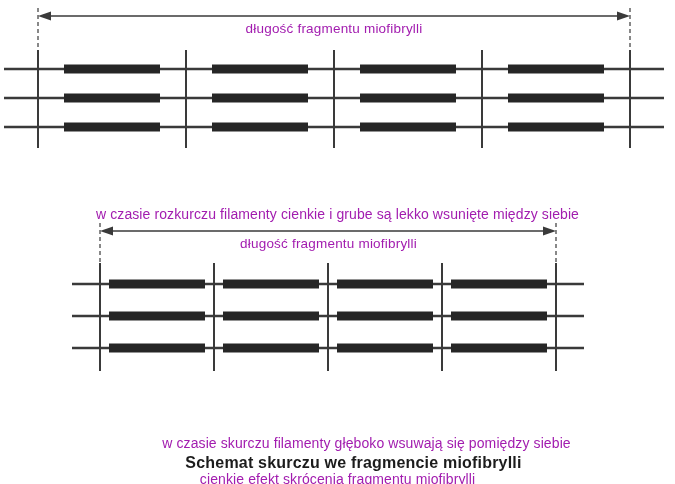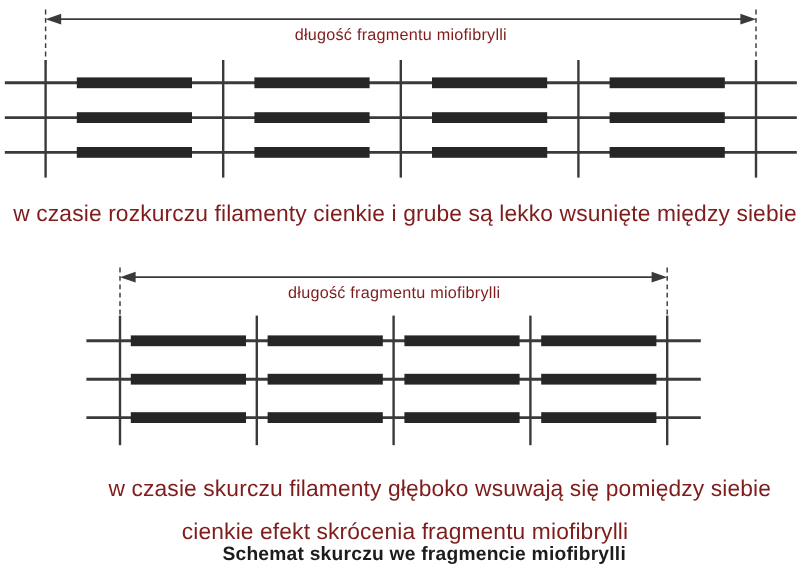--- a/index.html
+++ b/index.html
@@ -1,21 +1,21 @@
 <!DOCTYPE html>
 <html><head>
 <meta charset="utf-8">
 <style>
   html, body { margin: 0; padding: 0; background: #ffffff; }
   body { font-family: "Liberation Sans", "DejaVu Sans", sans-serif; }
   .page { position: relative; width: 675px; height: 484px; background: #ffffff; overflow: hidden; }
   .page svg { position: absolute; left: 0; top: 0; }
-  .label { position: absolute; text-align: center; color: #7f1d1d; }
+  .label { position: absolute; text-align: center; color: #a21caf; }
   .arrow-label { font-size: 13.5px; letter-spacing: 0.2px; }
-  .caption { font-size: 19px; letter-spacing: 0.1px; }
+  .caption { font-size: 14px; letter-spacing: 0.1px; margin-top: 38px; }
   .fig-title { font-size: 16px; font-weight: bold; color: #1c1c1c; letter-spacing: 0.2px; padding-left: 16px; }
 </style>
 </head>
 <body>
 
 <div class="page">
 
   <svg id="diagram-svg" width="675" height="484" viewBox="0 0 675 484">
       <line x1="42" y1="16" x2="626" y2="16" stroke="#3a3a3a" stroke-width="1.5"></line>
       <polygon points="38,16 51,11.5 51,20.5" fill="#3a3a3a"></polygon>

